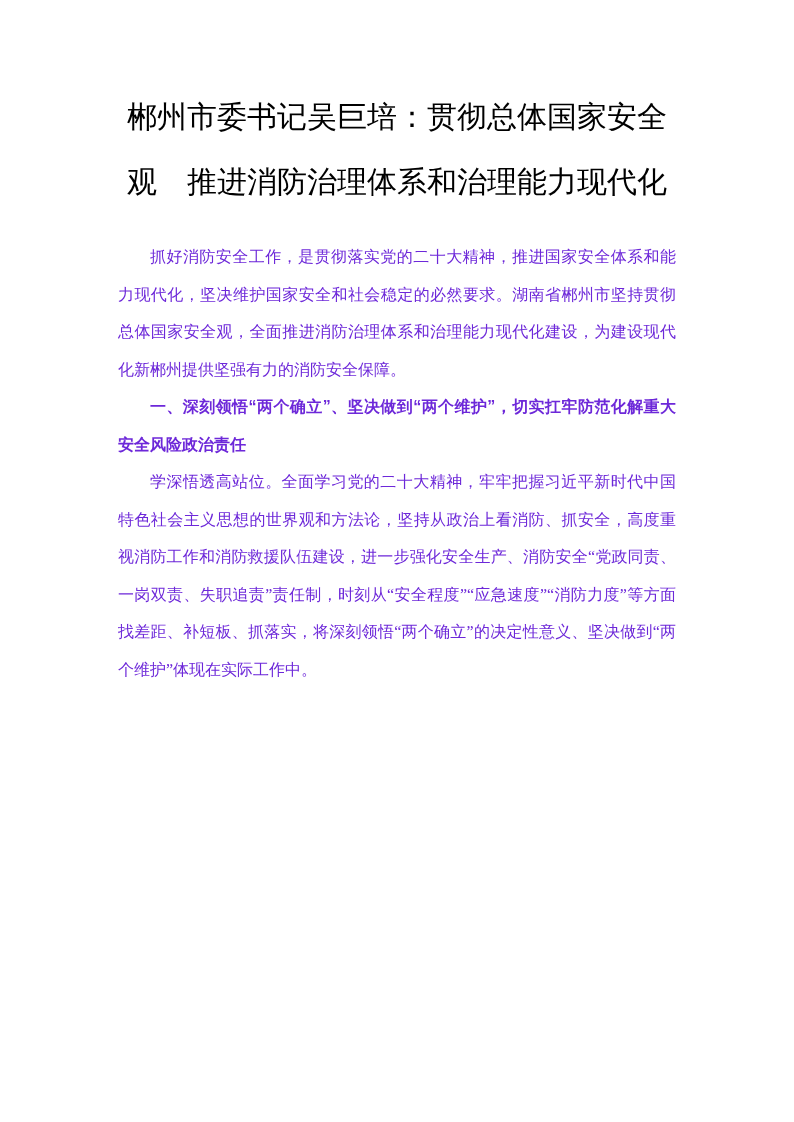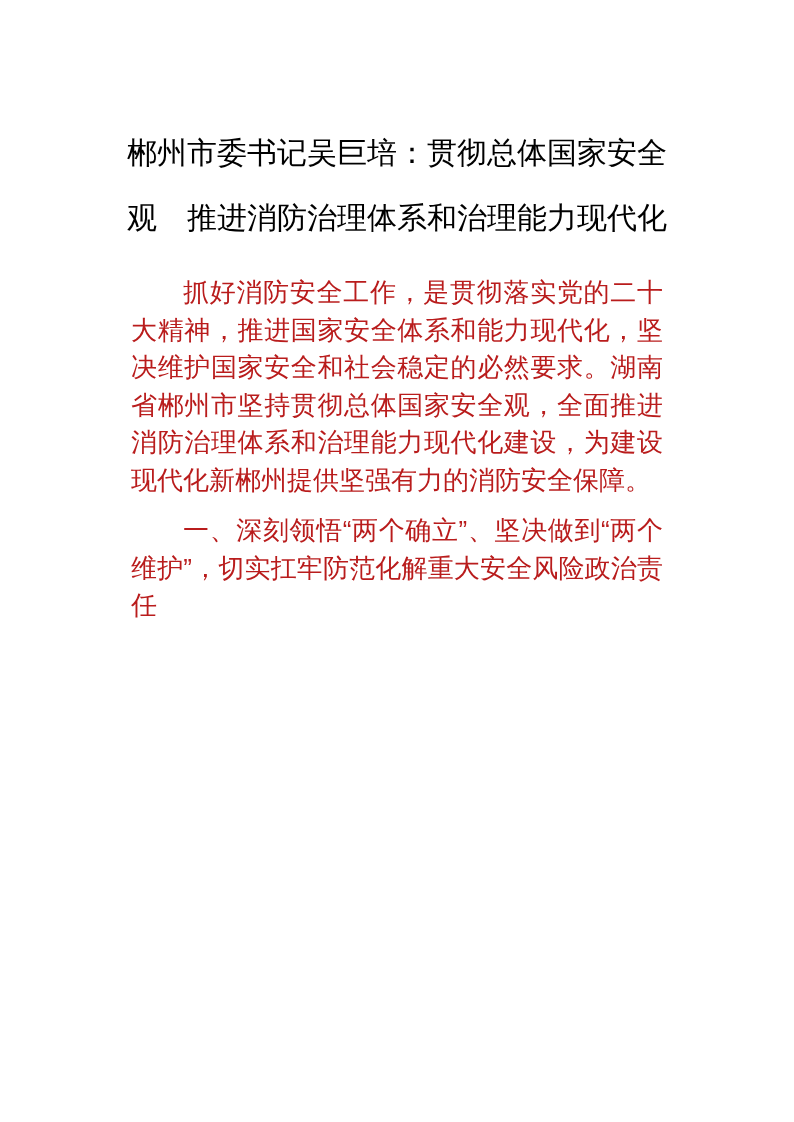--- a/index.html
+++ b/index.html
@@ -9,50 +9,51 @@
   }
   body {
     width: 794px;
     height: 1122px;
     overflow: hidden;
   }
   .page {
     box-sizing: border-box;
     width: 794px;
     height: 1122px;
-    padding: 120px 118px 0 118px;
+    padding: 84px 118px 0 118px;
     background: #ffffff;
     color: #000000;
   }
   .doc-title {
     font-family: "Liberation Serif", "DejaVu Serif", serif;
     font-size: 30px;
     line-height: 65px;
     text-align: center;
     color: #000000;
     margin: 0 0 24px 0;
     font-weight: 500;
   }
   .doc-body p {
-    margin: 13px;
+    margin: 0;
     font-family: "Liberation Serif", "DejaVu Serif", serif;
-    font-size: 26px;
+    font-size: 16px;
     line-height: 37.5px;
     text-align: justify;
     text-indent: 2em;
-    color: #b91c1c;
+    color: #6d28d9;
     font-weight: 400;
   }
   .doc-body p.heading-para {
     font-family: "Liberation Sans", "DejaVu Sans", sans-serif;
-    font-weight: 400;
+    font-weight: 700;
   }
 </style>
 </head>
 <body>
 
 <div class="page">
   <div class="doc-title">郴州市委书记吴巨培：贯彻总体国家安全观　推进消防治理体系和治理能力现代化</div>
   <div class="doc-body">
     <p class="body-para">抓好消防安全工作，是贯彻落实党的二十大精神，推进国家安全体系和能力现代化，坚决维护国家安全和社会稳定的必然要求。湖南省郴州市坚持贯彻总体国家安全观，全面推进消防治理体系和治理能力现代化建设，为建设现代化新郴州提供坚强有力的消防安全保障。</p>
     <p class="heading-para">一、深刻领悟“两个确立”、坚决做到“两个维护”，切实扛牢防范化解重大安全风险政治责任</p>
+    <p class="body-para">学深悟透高站位。全面学习党的二十大精神，牢牢把握习近平新时代中国特色社会主义思想的世界观和方法论，坚持从政治上看消防、抓安全，高度重视消防工作和消防救援队伍建设，进一步强化安全生产、消防安全“党政同责、一岗双责、失职追责”责任制，时刻从“安全程度”“应急速度”“消防力度”等方面找差距、补短板、抓落实，将深刻领悟“两个确立”的决定性意义、坚决做到“两个维护”体现在实际工作中。</p>
   </div>
 </div>
 
 </body></html>

